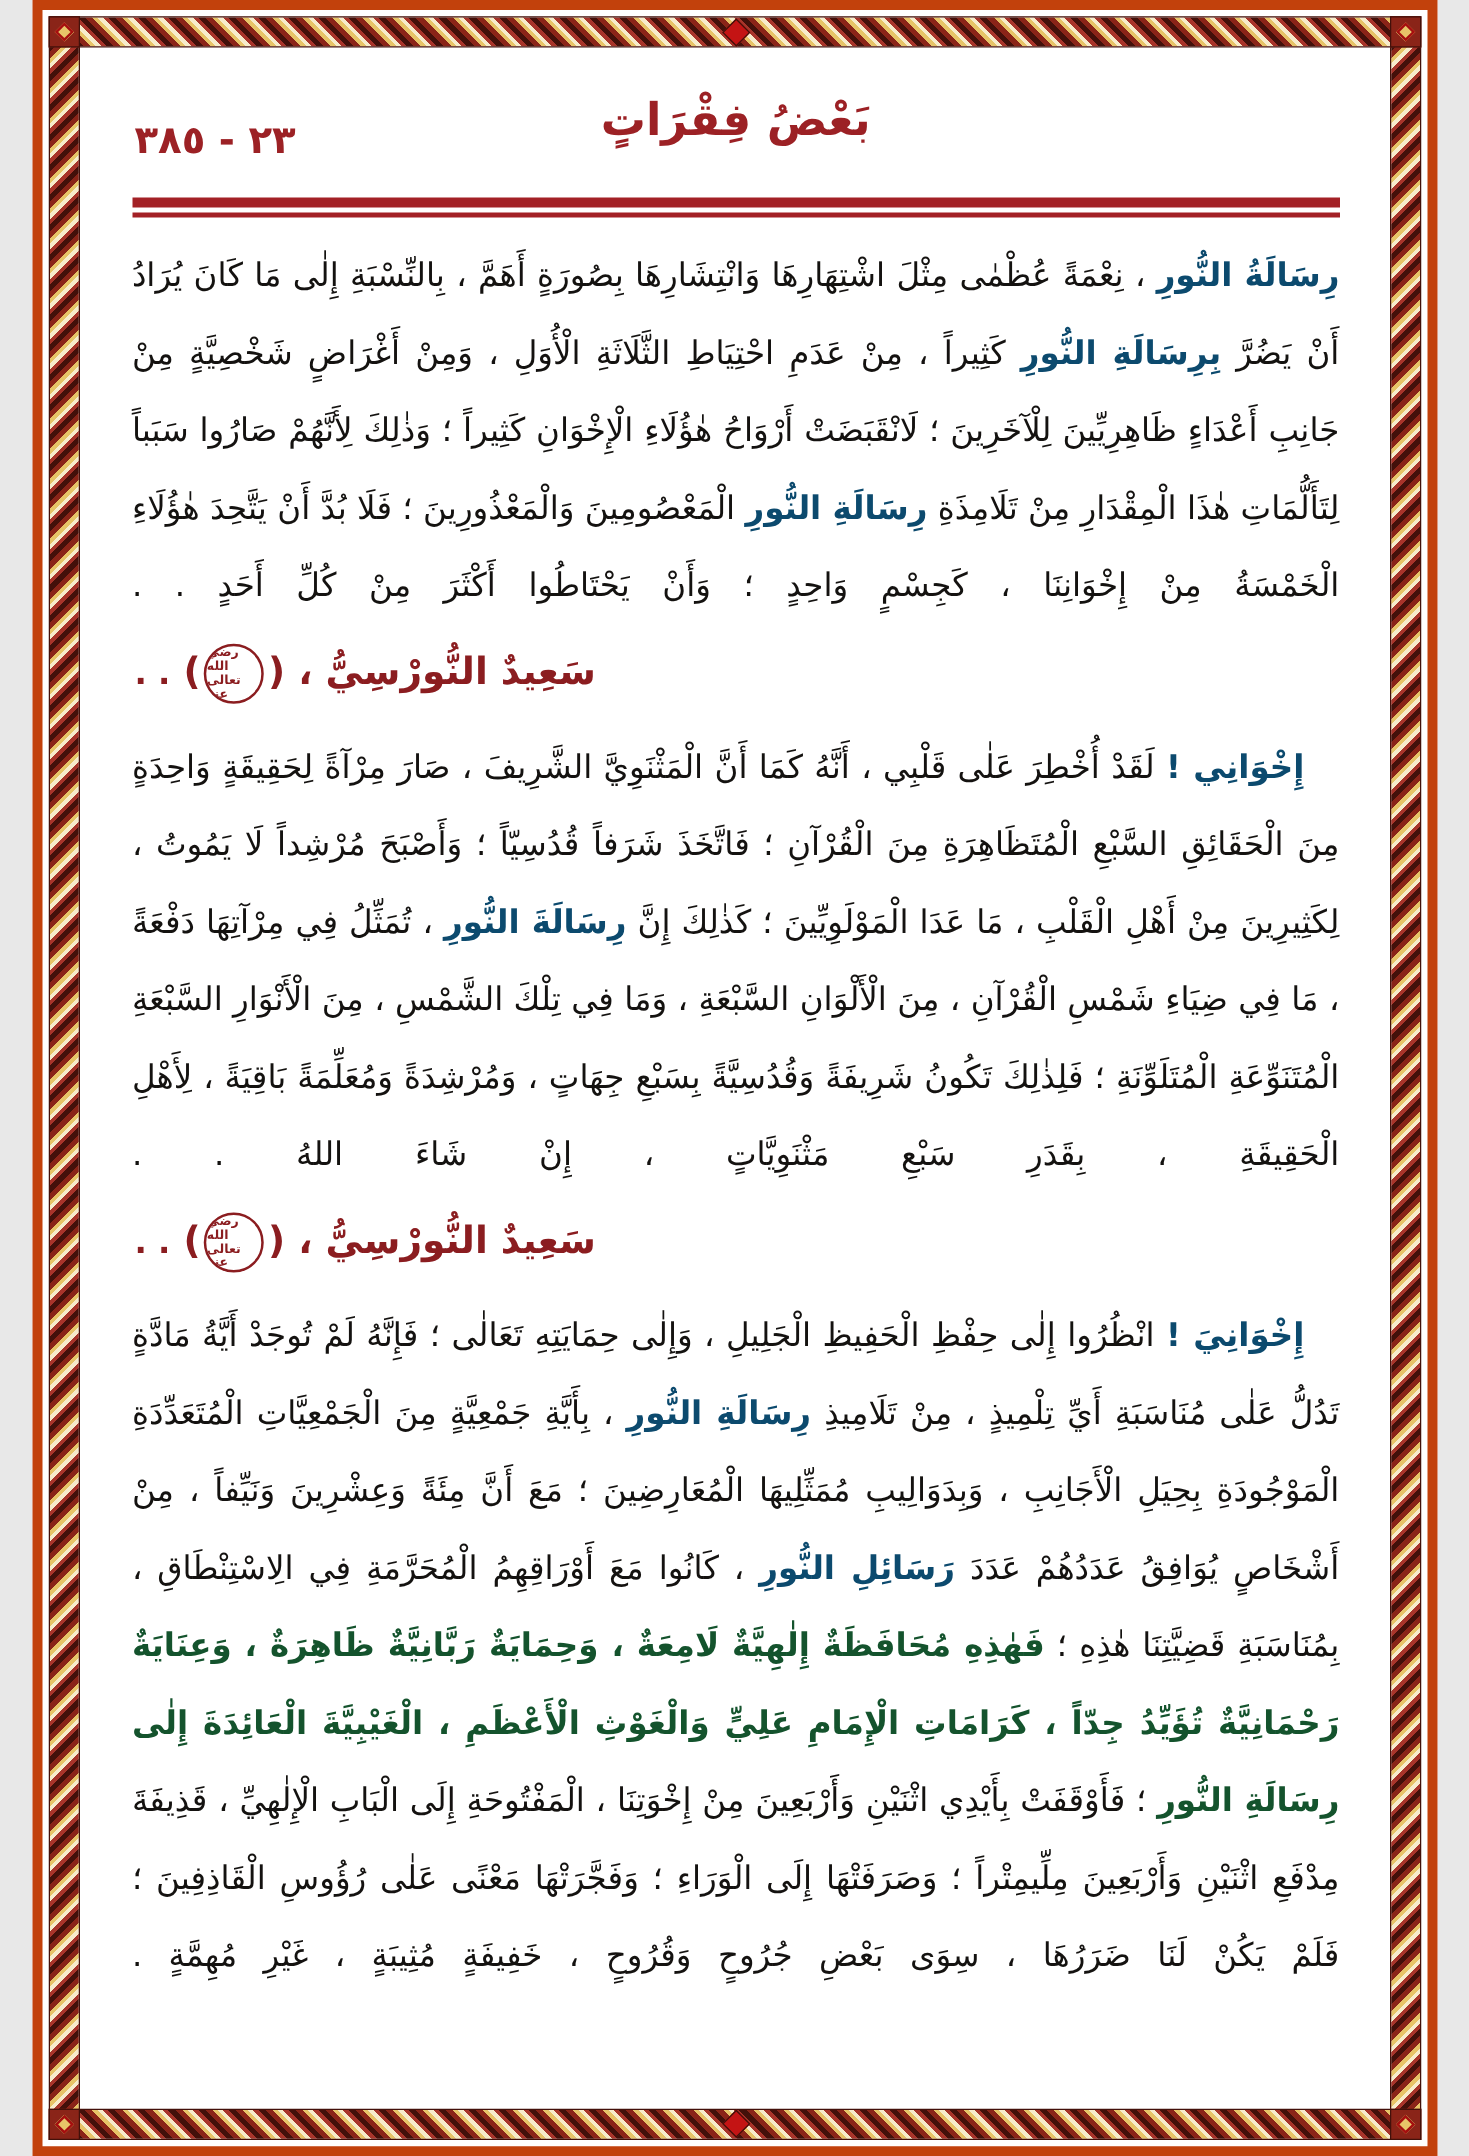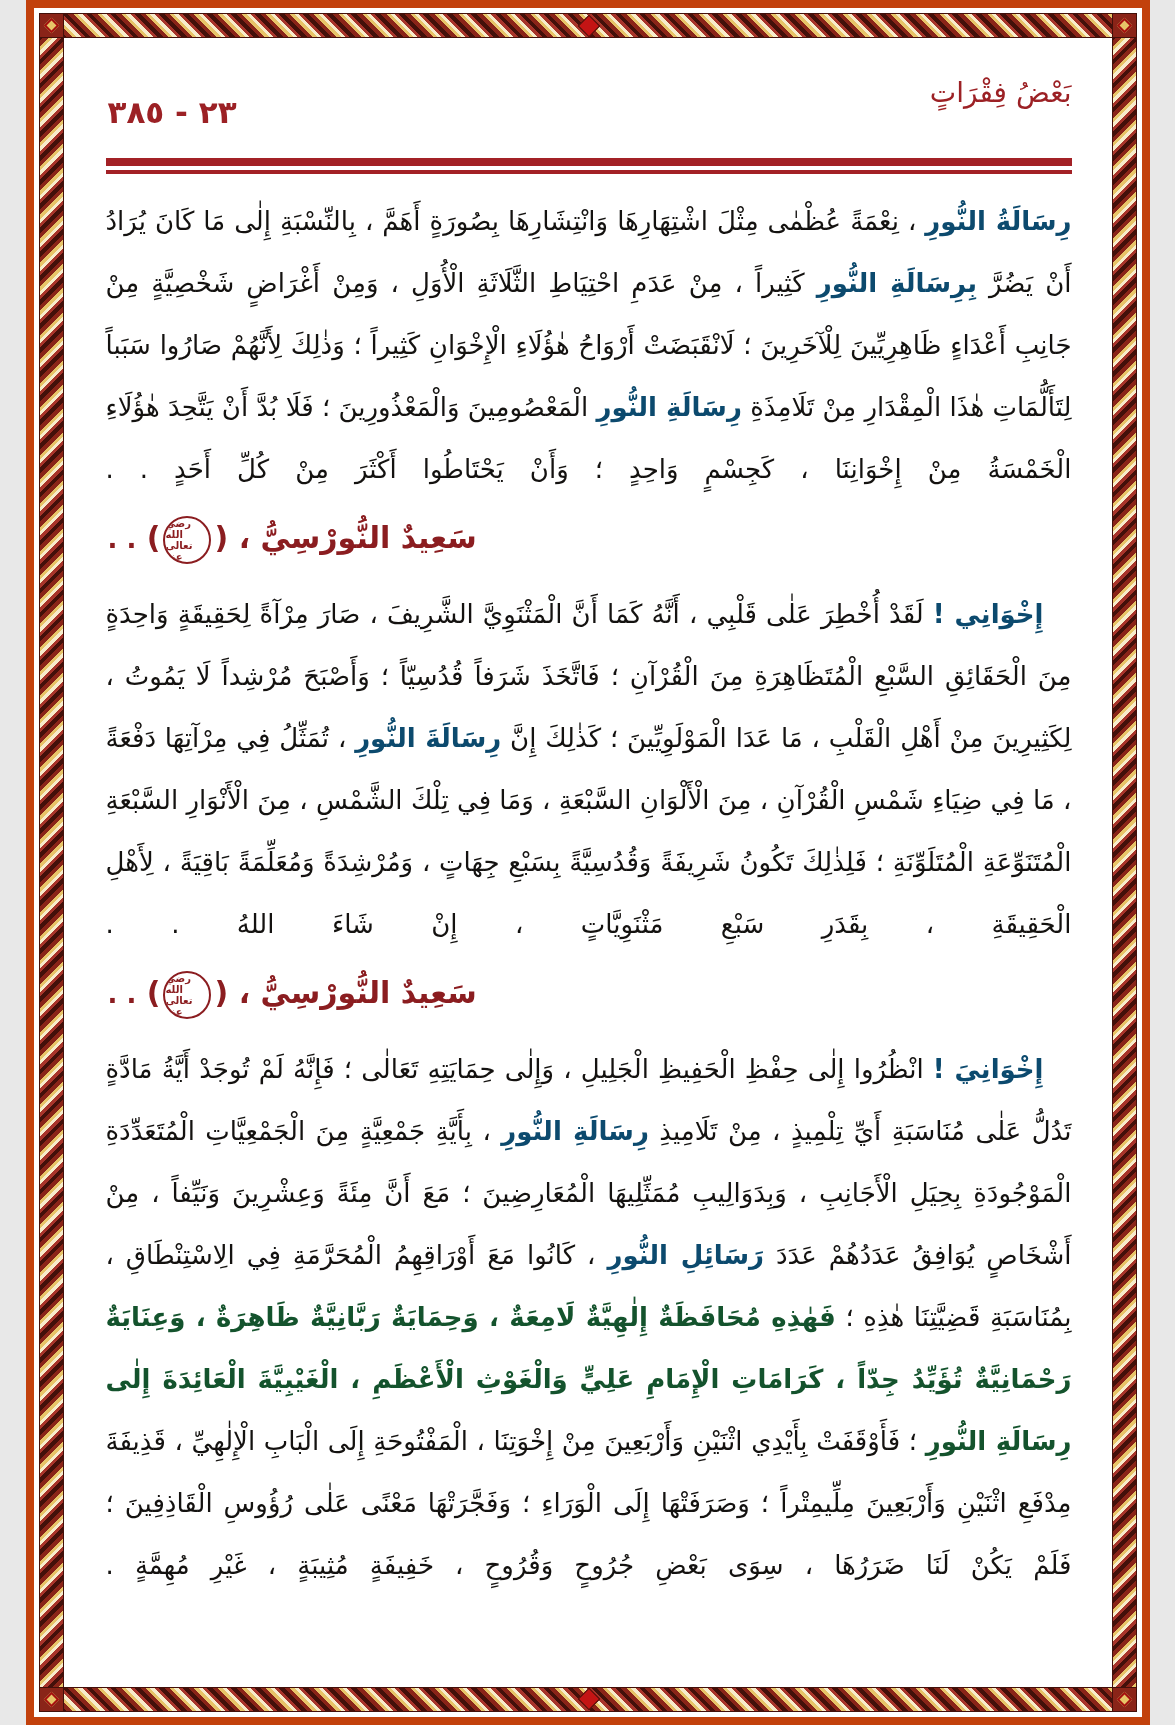--- a/index.html
+++ b/index.html
@@ -51,21 +51,21 @@
   .content{
     position:absolute;top:64px;left:72px;right:70px;bottom:45px;
     color:#141210;
   }
   .hdr{position:relative;height:86px;}
   .pageno{
     position:absolute;left:2px;top:22px;
     font-size:31px;font-weight:bold;color:#9c2125;direction:rtl;
   }
   .title{
-    text-align:right;font-size:28px;font-weight:normal;color:#9c2125;
+    text-align:center;font-size:36px;font-weight:bold;color:#9c2125;
     padding-top:4px;letter-spacing:0;
   }
   .rule-a{height:8px;background:#a32126;}
   .rule-b{height:4px;background:#a32126;margin-top:4px;}
   p.body{
     direction:rtl;
     text-align:justify;
     text-align-last:justify;
     font-size:26px;
     line-height:62px;

